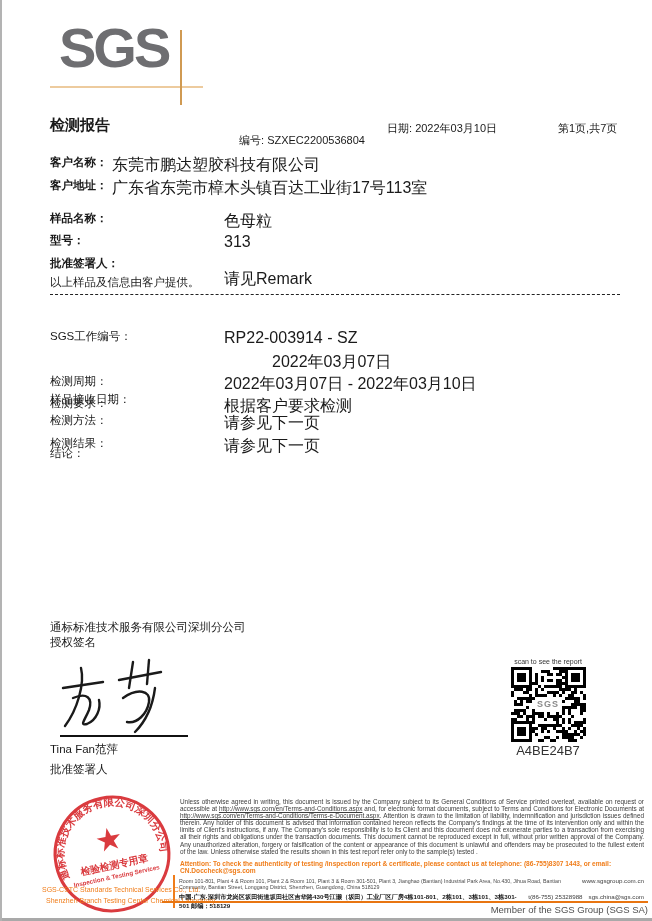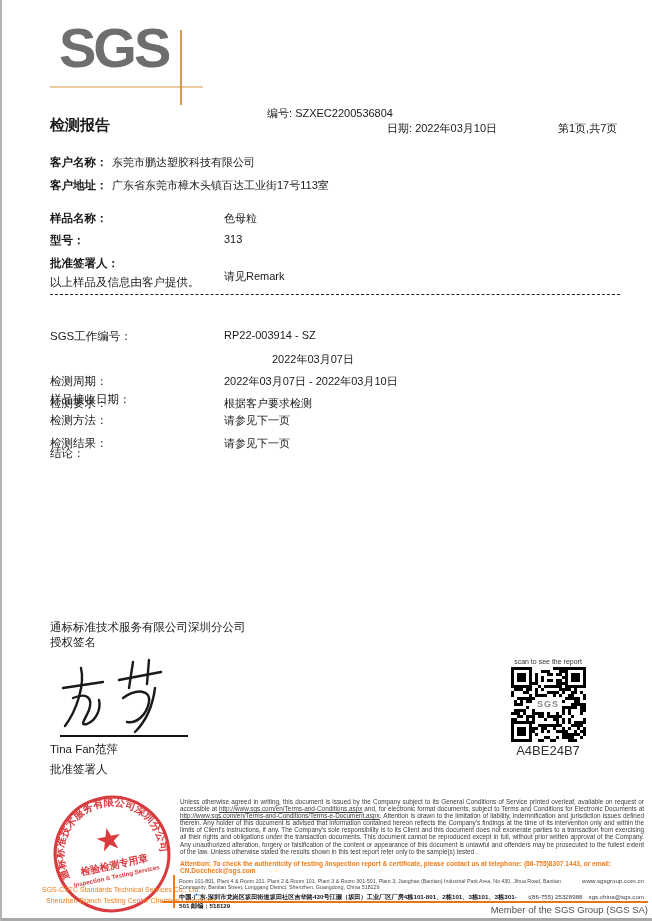--- a/index.html
+++ b/index.html
@@ -10,21 +10,21 @@
   }
   .abs{position:absolute;}
   
   .logo{left:57px;top:20px;font-size:56px;font-weight:bold;color:#6e6e71;letter-spacing:-3px;line-height:1;}
   .logo-hline{left:48px;top:86px;width:153px;height:2px;background:#edcb9e;}
   .logo-vline{left:178px;top:30px;width:2px;height:75px;background:#d09a52;}
   .report-title{left:48px;top:116px;font-size:15px;font-weight:bold;}
   .meta{font-size:11px;}
   
   .lbl{font-size:11.5px;}
-  .val{font-size:11px;}
+  .val{font-size:16px;}
   .dashed{left:48px;top:294px;width:570px;border-top:1.5px dashed #222;}
   .conclusion{left:222px;top:444px;width:406px;font-size:11.5px;line-height:17px;text-align:justify;}
   
   .sig-underline{left:58px;top:735px;width:128px;height:2px;background:#111;}
   
   .qr-wrap{left:500px;top:658px;width:92px;text-align:center;}
   .qr-cap{font-size:7px;color:#333;}
   .qr-box{margin:2px auto 0;width:75px;height:75px;position:relative;}
   .qr-center{position:absolute;left:24px;top:30px;width:27px;height:14px;background:#fff;
     font-size:9px;font-weight:bold;color:#8a8a8a;line-height:14px;text-align:center;letter-spacing:1px;}
@@ -53,21 +53,21 @@
 </head>
 <body>
 
 <div class="page">
 
   <div class="abs logo">SGS</div>
   <div class="abs logo-hline"></div>
   <div class="abs logo-vline"></div>
 
   <div class="abs report-title">检测报告</div>
-  <div class="abs meta" style="left:237px;top:106px;margin-left:28px;">
+  <div class="abs meta" style="left:237px;top:133px;">
     <span>编号:</span>
     <span>SZXEC2200536804</span>
   </div>
   <div class="abs meta" style="left:385px;top:121px;">
     <span>日期:</span>
     <span>2022年03月10日</span>
   </div>
   <div class="abs meta" style="left:556px;top:121px;">第1页,共7页</div>
 
   <div class="abs lbl" style="left:48px;top:155px;font-weight:bold;">客户名称：</div>

